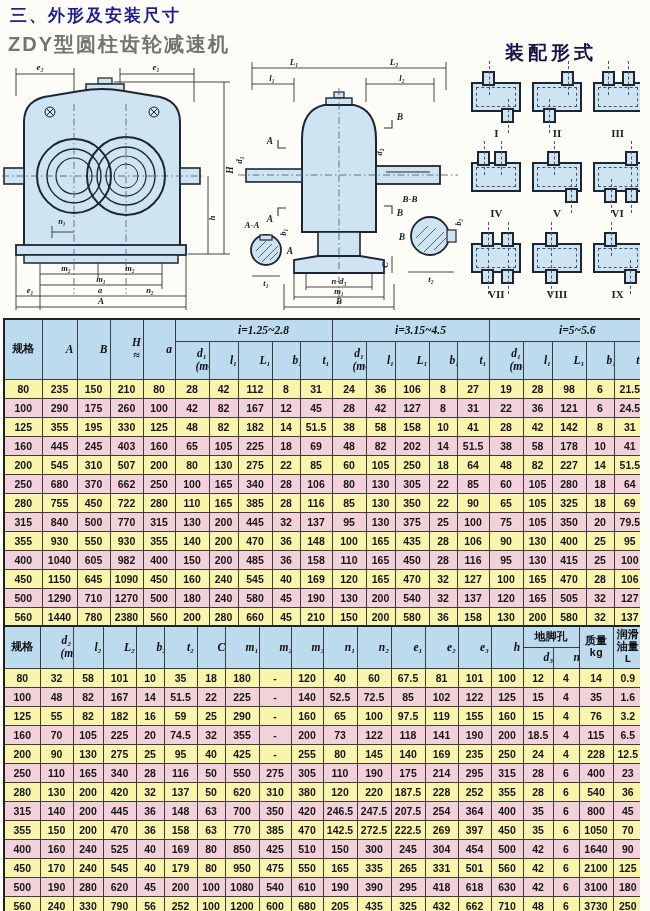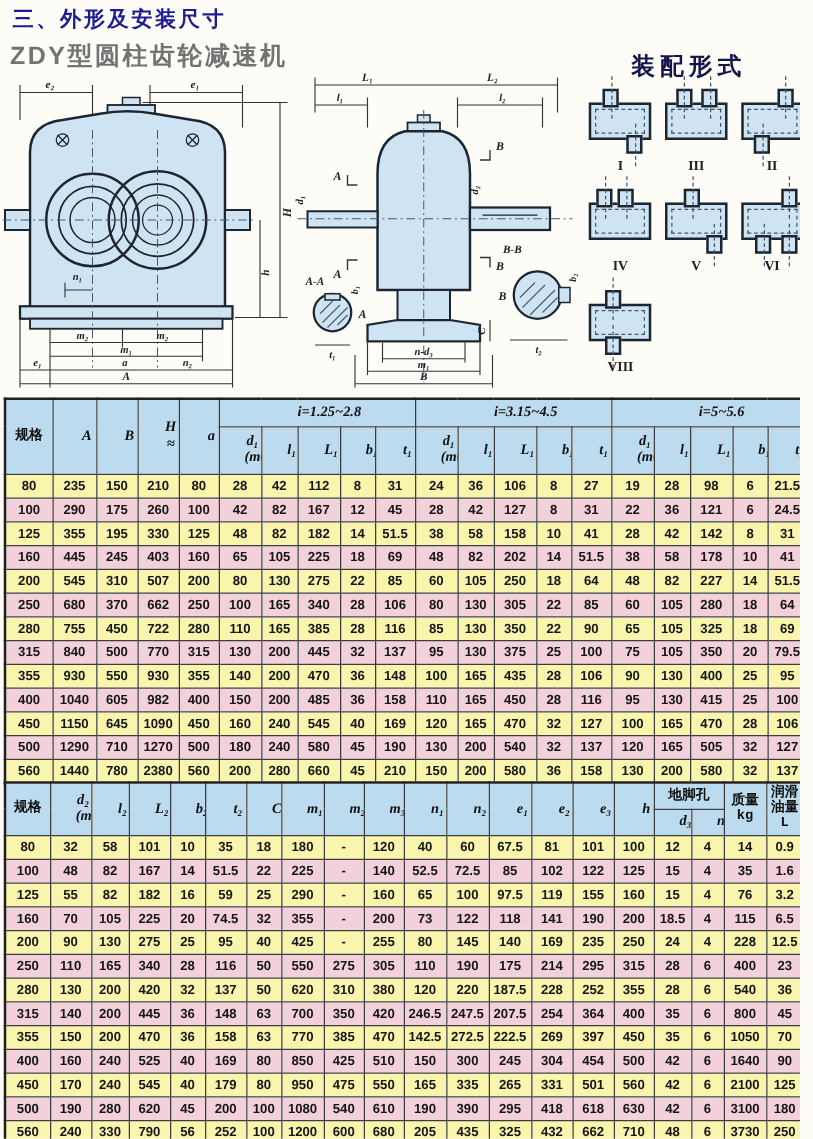--- a/index.html
+++ b/index.html
@@ -218,40 +218,40 @@
           </div>
           <div class="stub b" style="left: calc(74% - 6px);">
             <div class="stubline" style="top: auto; bottom: -12px;"></div>
           </div>
         </div>
         <div class="flabel">I</div>
       </div>
       <div class="asm-form">
         <div class="fbox">
           <div class="inner"></div>
-          <div class="stub t" style="left: calc(28% - 6px);">
-            <div class="stubline"></div>
-          </div>
           <div class="stub t" style="left: calc(72% - 6px);">
             <div class="stubline"></div>
           </div>
+          <div class="stub b" style="left: calc(32% - 6px);">
+            <div class="stubline" style="top: auto; bottom: -12px;"></div>
+          </div>
         </div>
-        <div class="flabel">III</div>
+        <div class="flabel">II</div>
       </div>
       <div class="asm-form">
         <div class="fbox">
           <div class="inner"></div>
+          <div class="stub t" style="left: calc(28% - 6px);">
+            <div class="stubline"></div>
+          </div>
           <div class="stub t" style="left: calc(72% - 6px);">
             <div class="stubline"></div>
           </div>
-          <div class="stub b" style="left: calc(32% - 6px);">
-            <div class="stubline" style="top: auto; bottom: -12px;"></div>
-          </div>
         </div>
-        <div class="flabel">II</div>
+        <div class="flabel">III</div>
       </div>
       <div class="asm-form">
         <div class="fbox">
           <div class="inner"></div>
           <div class="stub t" style="left: calc(22% - 6px);">
             <div class="stubline"></div>
           </div>
           <div class="stub t" style="left: calc(58% - 6px);">
             <div class="stubline"></div>
           </div>
@@ -281,28 +281,58 @@
           </div>
           <div class="stub b" style="left: calc(78% - 6px);">
             <div class="stubline" style="top: auto; bottom: -12px;"></div>
           </div>
         </div>
         <div class="flabel">VI</div>
       </div>
       <div class="asm-form">
         <div class="fbox">
           <div class="inner"></div>
+          <div class="stub t" style="left: calc(30% - 6px);">
+            <div class="stubline"></div>
+          </div>
+          <div class="stub t" style="left: calc(74% - 6px);">
+            <div class="stubline"></div>
+          </div>
+          <div class="stub b" style="left: calc(30% - 6px);">
+            <div class="stubline" style="top: auto; bottom: -12px;"></div>
+          </div>
+          <div class="stub b" style="left: calc(74% - 6px);">
+            <div class="stubline" style="top: auto; bottom: -12px;"></div>
+          </div>
+        </div>
+        <div class="flabel">VII</div>
+      </div>
+      <div class="asm-form">
+        <div class="fbox">
+          <div class="inner"></div>
           <div class="stub t" style="left: calc(36% - 6px);">
             <div class="stubline"></div>
           </div>
           <div class="stub b" style="left: calc(36% - 6px);">
             <div class="stubline" style="top: auto; bottom: -12px;"></div>
           </div>
         </div>
         <div class="flabel">VIII</div>
+      </div>
+      <div class="asm-form">
+        <div class="fbox">
+          <div class="inner"></div>
+          <div class="stub t" style="left: calc(34% - 6px);">
+            <div class="stubline"></div>
+          </div>
+          <div class="stub b" style="left: calc(76% - 6px);">
+            <div class="stubline" style="top: auto; bottom: -12px;"></div>
+          </div>
+        </div>
+        <div class="flabel">IX</div>
       </div>
     </div>
 
   <table class="tbl" id="table1">
       <colgroup>
         <col style="width:38px">
         <col style="width:35px">
         <col style="width:33px">
         <col style="width:33px">
         <col style="width:32px">

